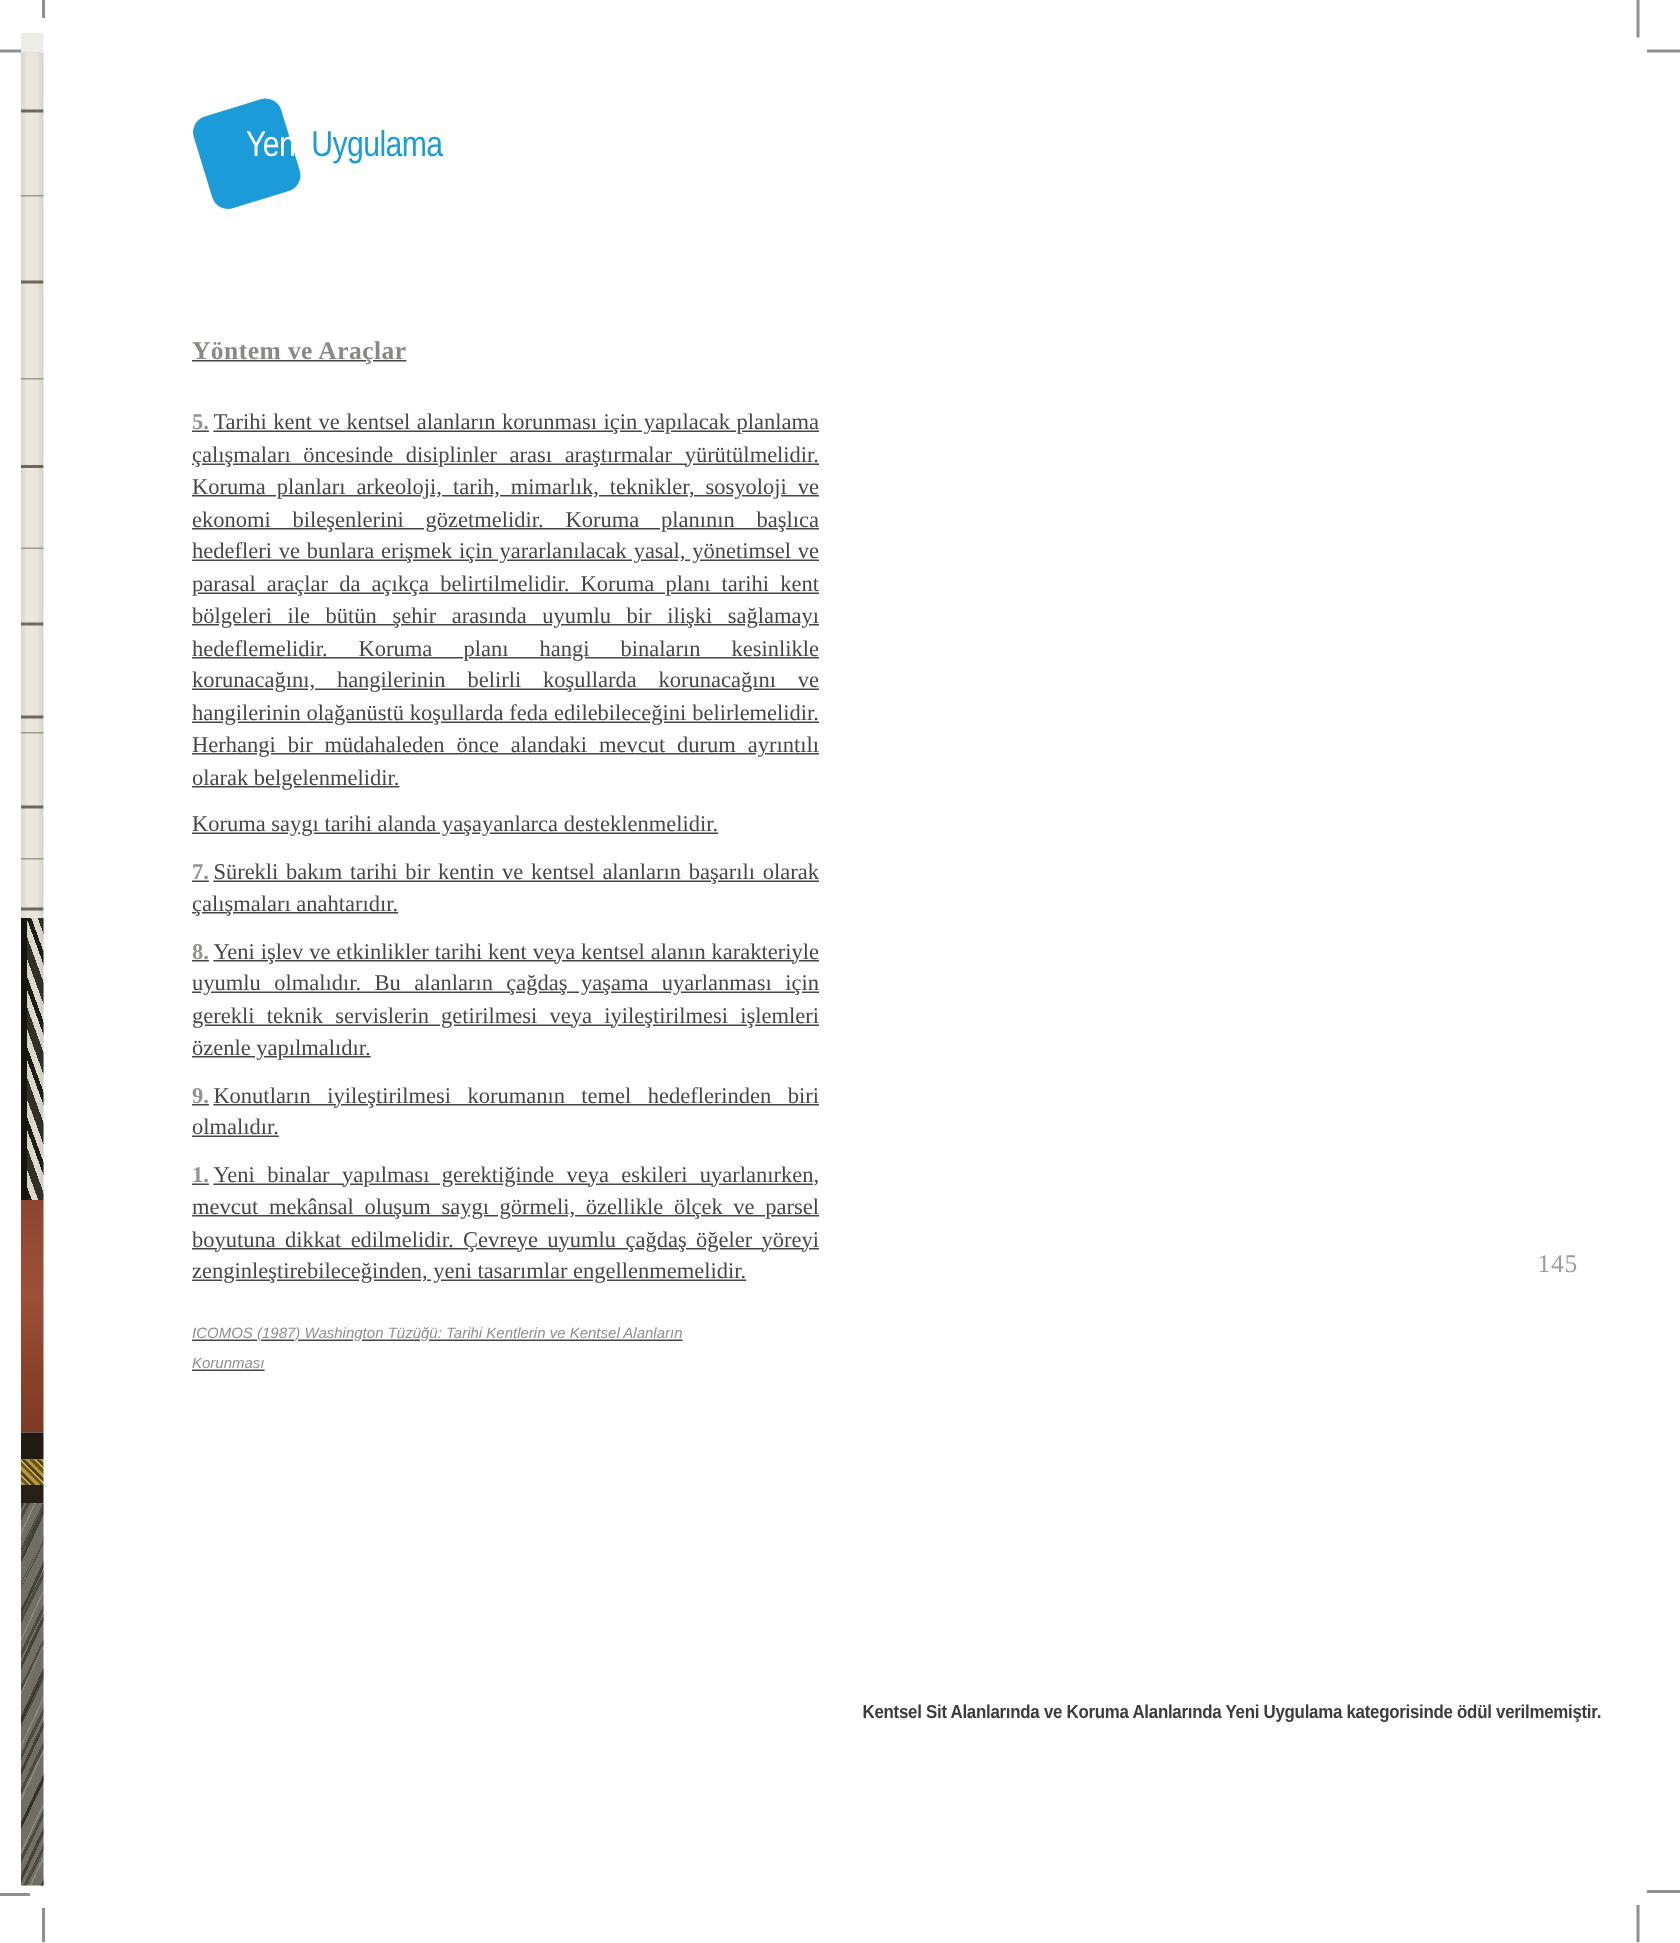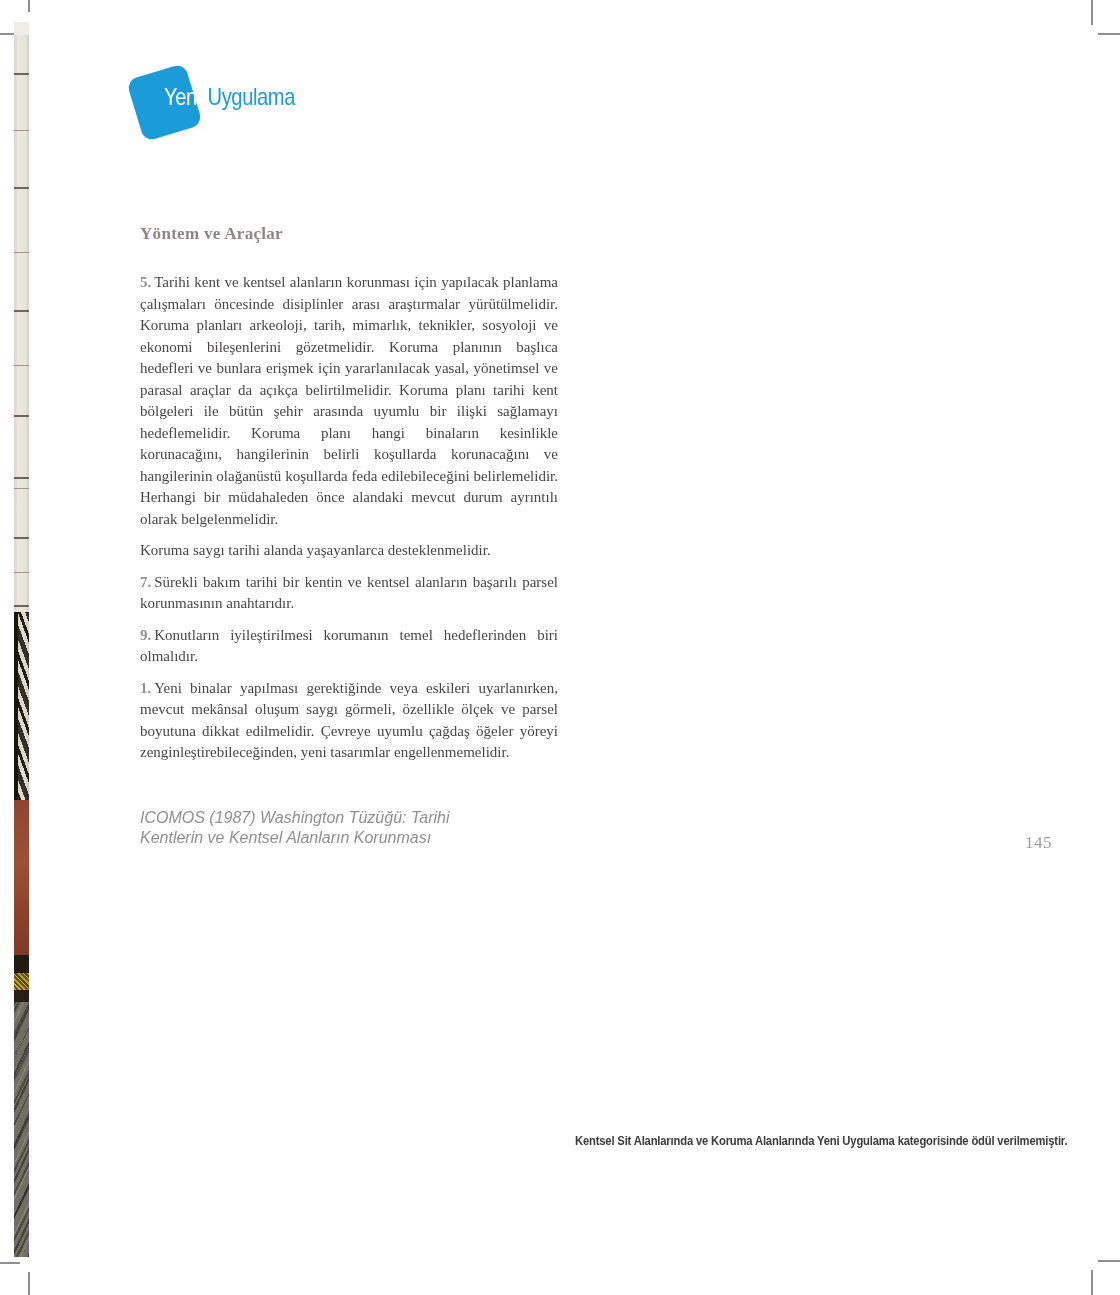--- a/index.html
+++ b/index.html
@@ -77,40 +77,41 @@
     font-size:24px;line-height:26px;font-weight:normal;
     letter-spacing:-0.5px;
     transform:scaleX(0.84);transform-origin:left center;
     white-space:nowrap;
   }
   .logo-part1{color:#ffffff;margin-right:8px;}
   .logo-part2{color:#1b9cd8;}
 
   
   .main{
-    position:absolute;left:140px;top:224px;width:418px;
+    position:absolute;left:128px;top:224px;width:418px;
     color:#474645;
+    text-decoration:underline;
   }
   .heading{
     font-family:"Liberation Serif", serif;
     font-size:17px;line-height:20px;font-weight:bold;
     color:#8b8783;letter-spacing:0.3px;
     margin:0 0 28px 0;
   }
   .body-para{
     font-size:15px;line-height:21.5px;
     text-align:justify;
     margin:0 0 10px 0;
   }
   .para-num{font-weight:bold;color:#929290;padding-right:3px;}
   .para-num:empty{padding-right:0;}
   .source{
-    margin-top:44px;width:345px;
+    margin-top:20px;width:345px;
     font-family:"Liberation Sans", sans-serif;
-    font-style:italic;font-size:16px;line-height:20px;
+    font-style:italic;font-size:10px;line-height:20px;
     color:#8f8f8f;
   }
 
   
   .page-number{
     position:absolute;left:1025px;top:833px;
     font-family:Liberation Serif, serif;
     font-size:17px;color:#9d9d9d;letter-spacing:0.5px;
   }
 
@@ -172,22 +173,23 @@
   </div>
 
   <div class="main">
     <h1 class="heading">Yöntem ve Araçlar</h1>
 
     <p class="body-para"><span class="para-num">5.</span><span>Tarihi kent ve kentsel alanların korunması için yapılacak planlama çalışmaları öncesinde disiplinler arası araştırmalar yürütülmelidir. Koruma planları arkeoloji, tarih, mimarlık, teknikler, sosyoloji ve ekonomi bileşenlerini gözetmelidir. Koruma planının başlıca hedefleri ve bunlara erişmek için yararlanılacak yasal, yönetimsel ve parasal araçlar da açıkça belirtilmelidir. Koruma planı tarihi kent bölgeleri ile bütün şehir arasında uyumlu bir ilişki sağlamayı hedeflemelidir. Koruma planı hangi binaların kesinlikle korunacağını, hangilerinin belirli koşullarda korunacağını ve hangilerinin olağanüstü koşullarda feda edilebileceğini belirlemelidir. Herhangi bir müdahaleden önce alandaki mevcut durum ayrıntılı olarak belgelenmelidir.</span></p>
 
     <p class="body-para"><span class="para-num"></span><span>Koruma saygı tarihi alanda yaşayanlarca desteklenmelidir.</span></p>
 
 
-    <p class="body-para"><span class="para-num">7.</span><span>Sürekli bakım tarihi bir kentin ve kentsel alanların başarılı parsel korunmasının anahtarıdır.</span></p>
-
+    <p class="body-para"><span class="para-num">7.</span><span>Sürekli bakım tarihi bir kentin ve kentsel alanların başarılı olarak çalışmaları anahtarıdır.</span></p>
+
+    <p class="body-para"><span class="para-num">8.</span><span>Yeni işlev ve etkinlikler tarihi kent veya kentsel alanın karakteriyle uyumlu olmalıdır. Bu alanların çağdaş yaşama uyarlanması için gerekli teknik servislerin getirilmesi veya iyileştirilmesi işlemleri özenle yapılmalıdır.</span></p>
 
     <p class="body-para"><span class="para-num">9.</span><span>Konutların iyileştirilmesi korumanın temel hedeflerinden biri olmalıdır.</span></p>
 
     <p class="body-para"><span class="para-num">1.</span><span>Yeni binalar yapılması gerektiğinde veya eskileri uyarlanırken, mevcut mekânsal oluşum saygı görmeli, özellikle ölçek ve parsel boyutuna dikkat edilmelidir. Çevreye uyumlu çağdaş öğeler yöreyi zenginleştirebileceğinden, yeni tasarımlar engellenmemelidir.</span></p>
 
     <div class="source">ICOMOS (1987) Washington Tüzüğü: Tarihi Kentlerin ve Kentsel Alanların Korunması</div>
   </div>
 
   <div class="page-number">145</div>
 

